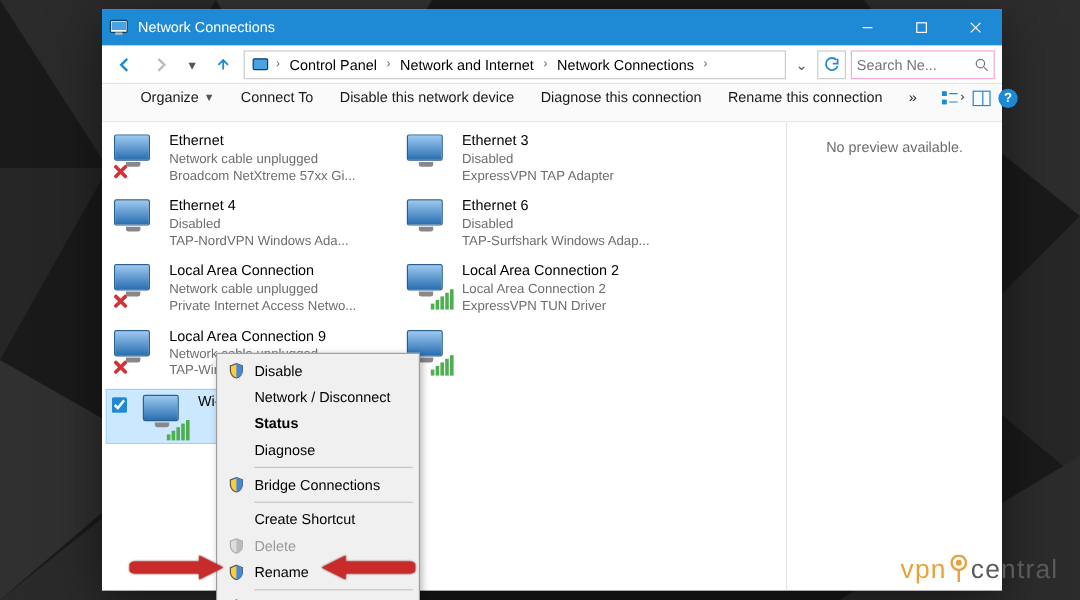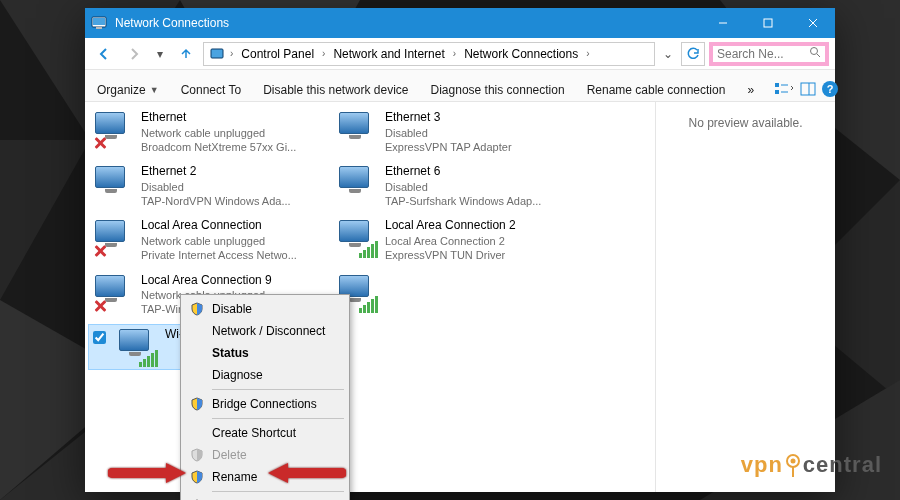--- a/index.html
+++ b/index.html
@@ -17,25 +17,25 @@
 .titlebar .wbtn { width:45px; height:30px; display:flex; align-items:center; justify-content:center; }
 
 .addrbar { height:32px; border-bottom:1px solid #e5e5e5; display:flex; align-items:center; padding:0 6px; gap:4px; background:#fff; }
 .navbtn { width:26px; height:26px; display:flex; align-items:center; justify-content:center; color:#1e8ad6; border-radius:2px; }
 .navbtn.disabled { color:#bdbdbd; }
 .crumbs { flex:1; height:24px; border:1px solid #ccc; display:flex; align-items:center; padding:0 4px; gap:2px; overflow:hidden; }
 .crumbs .cicon { width:18px; height:18px; display:flex; align-items:center; justify-content:center; }
 .crumbs .sep { color:#666; padding:0 2px; font-size:10px; }
 .crumbs .seg { padding:2px 4px; white-space:nowrap; }
 .refresh { width:24px; height:24px; border:1px solid #ccc; display:flex; align-items:center; justify-content:center; color:#1e8ad6; }
-.search { width:120px; height:24px; border:4px solid #f9a8d4; display:flex; padding:0 4px; color:#777; gap:4px; }
+.search { width:120px; height:24px; border:1px solid #f9a8d4; display:flex; align-items:center; padding:0 4px; color:#777; gap:4px; }
 .search input { border:none; outline:none; flex:1; font-size:12px; width:70px; }
 .dropic { width:18px; height:22px; display:flex; align-items:center; justify-content:center; color:#555; }
 
-.cmdbar { height:32px; border-bottom:1px solid #e5e5e5; display:flex; align-items:flex-end; padding:0 4px; gap:6px; background:#fafafa; }
+.cmdbar { height:32px; border-bottom:1px solid #e5e5e5; display:flex; align-items:flex-start; padding:0 24px; gap:6px; background:#fafafa; }
 .cmd { padding:4px 8px; color:#1a1a1a; white-space:nowrap; display:flex; align-items:center; gap:4px; }
 .cmd .caret { font-size:9px; color:#555; }
 .cmdbar .spacer { flex:1; }
 .cmdbar .ricon { width:26px; height:24px; display:flex; align-items:center; justify-content:center; color:#1e8ad6; }
 .help { width:16px; height:16px; border-radius:50%; background:#1e8ad6; color:#fff; display:flex; align-items:center; justify-content:center; font-size:11px; font-weight:bold; }
 
 .content { flex:1; display:flex; overflow:hidden; background:#fff; position:relative; }
 .listpane { flex:1; padding:6px 4px; position:relative; }
 .cols { display:flex; gap:24px; }
 .col { width:220px; }
@@ -62,21 +62,21 @@
 .mi { display:flex; align-items:center; height:22px; padding:0 6px 0 28px; position:relative; font-size:12px; }
 .mi.bold { font-weight:bold; }
 .mi.disabled { color:#9a9a9a; }
 .mi .micon { position:absolute; left:4px; width:18px; height:18px; display:flex; align-items:center; justify-content:center; }
 .msep { height:1px; background:#c5c5c5; margin:3px 2px 3px 28px; }
 .shield svg { width:14px; height:14px; }
 
 .arrow { position:absolute; z-index:60; }
 .arrow svg { filter:drop-shadow(0 0 1px #611); }
 
-.logo { position:absolute; right:18px; bottom:22px; display:flex; align-items:flex-end; gap:2px; font-family:Arial,sans-serif;font-weight:bold; }
+.logo { position:absolute; right:18px; bottom:12px; display:flex; align-items:flex-start; gap:2px; font-family:Arial,sans-serif; }
 .logo .t1 { color:#e8a23a; font-size:22px; letter-spacing:1px; }
 .logo .pin { width:16px; height:24px; position:relative; }
 .logo .pin svg{width:16px;height:24px;}
 .logo .t2 { color:#5a5a5a; font-size:22px; letter-spacing:1px; }
 
 input[type=checkbox]{accent-color:#1e8ad6;}
 </style>
 </head>
 <body>
 
@@ -173,21 +173,21 @@
   </div>
 
   <div class="cmdbar">
     <div class="cmd">
         <span>Organize</span>
         <span class="caret">▼</span>
       </div>
     <div class="cmd">Connect To</div>
     <div class="cmd">Disable this network device</div>
     <div class="cmd">Diagnose this connection</div>
-    <div class="cmd">Rename cable connection</div>
+    <div class="cmd">Rename this connection</div>
     <div class="cmd">»</div>
     <div class="spacer"></div>
     <div class="ricon">
         <svg width="20" height="14">
           <rect x="1" y="1" width="4" height="4" fill="#1e8ad6"></rect>
           <rect x="1" y="8" width="4" height="4" fill="#1e8ad6"></rect>
           <line x1="7" y1="3" x2="14" y2="3" stroke="#1e8ad6"></line>
           <line x1="7" y1="10" x2="14" y2="10" stroke="#1e8ad6"></line>
           <path d="M17 4 L19 6 L17 8" fill="none" stroke="#555"></path>
         </svg>
@@ -216,21 +216,21 @@
                 <div class="name">Ethernet</div>
                 <div class="l2">Network cable unplugged</div>
                 <div class="l3">Broadcom NetXtreme 57xx Gi...</div>
               </div>
             </div>
             <div class="conn">
               <div class="icon">
                 <div class="monitor"></div>
               </div>
               <div class="txt">
-                <div class="name">Ethernet 2</div>
+                <div class="name">Ethernet 4</div>
                 <div class="l2">Disabled</div>
                 <div class="l3">TAP-NordVPN Windows Ada...</div>
               </div>
             </div>
             <div class="conn">
               <div class="icon">
                 <div class="monitor"></div>
                 <div class="redx"></div>
               </div>
               <div class="txt">

